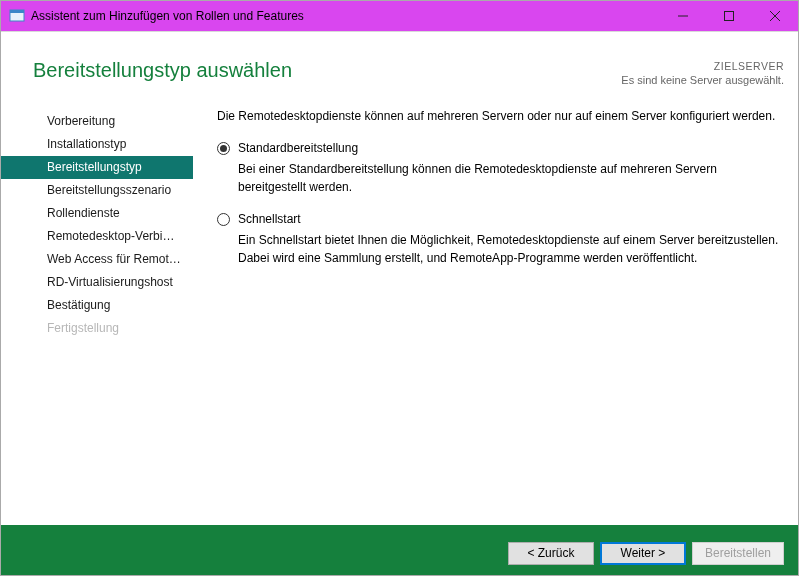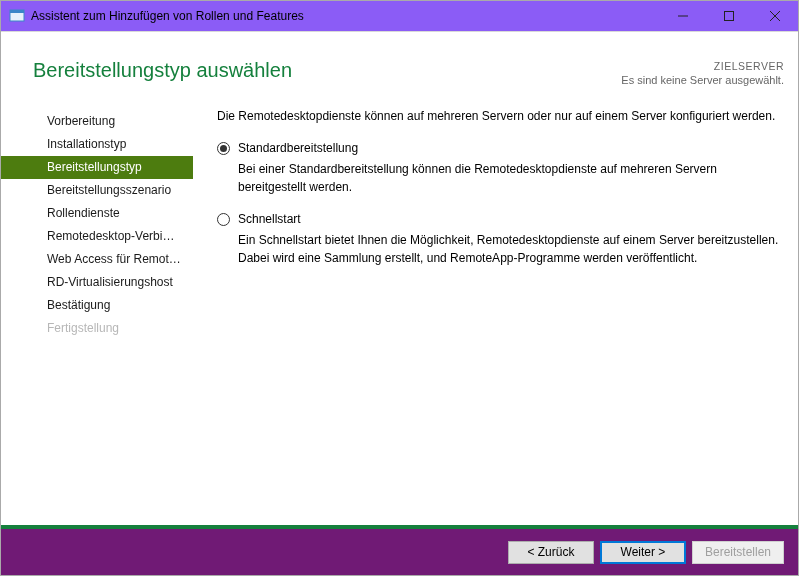--- a/index.html
+++ b/index.html
@@ -11,21 +11,21 @@
       width: 799px;
       height: 576px;
       overflow: hidden;
       border: 1px solid #aaa;
     }
     .titlebar {
       display: flex;
       align-items: center;
       height: 31px;
       padding: 0 0 0 8px;
-      background: #8b5cf6;
+      background: #d946ef;
       border-bottom: 1px solid #d9d9d9;
     }
     .titlebar-icon {
       width: 16px; height: 16px;
       margin-right: 6px;
     }
     .titlebar-title {
       flex: 1;
       font-size: 12px;
     }
@@ -77,21 +77,21 @@
       height: 23px;
       line-height: 23px;
       padding: 0 12px 0 46px;
       font-size: 12px;
       color: #1a1a1a;
       white-space: nowrap;
       overflow: hidden;
       text-overflow: ellipsis;
     }
     .nav-item.selected {
-      background: #4d7c0f;
+      background: #0f766e;
       color: #fff;
     }
     .nav-item.disabled { color: #b7b7b7; }
     .main {
       flex: 1;
       padding: 6px 12px 0 24px;
       font-size: 12px;
       color: #000;
     }
     .intro { line-height: 1.45; margin-bottom: 16px; }
@@ -111,27 +111,27 @@
       background: #333;
     }
     .opt-label { font-size: 12px; }
     .opt-desc {
       margin-left: 21px;
       line-height: 1.45;
       color: #000;
     }
     .footer {
       height: 50px;
-      border-top: 4px solid #15803d;
+      border-top: 6px solid #15803d;
       display: flex;
       align-items: center;
       justify-content: flex-end;
       padding: 0 14px;
       gap: 6px;
-      background: #701a75;
+      background: #15803d;
     }
     .btn {
       height: 23px;
       min-width: 86px;
       padding: 0 12px;
       background: #e1e1e1;
       border: 1px solid #adadad;
       font-size: 12px;
       font-family: inherit;
       color: #000;

